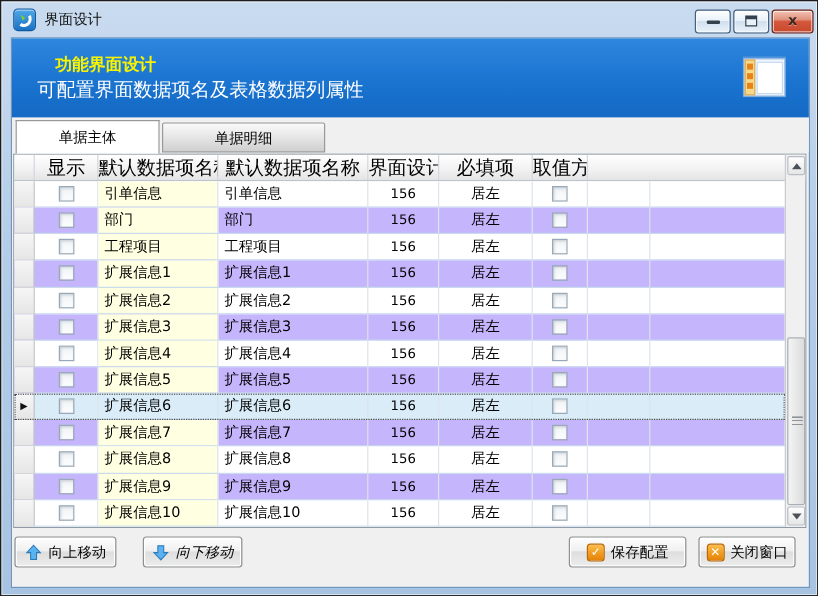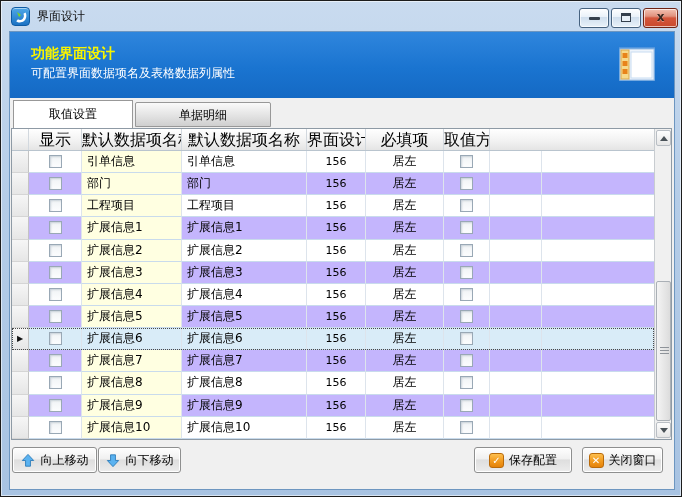--- a/index.html
+++ b/index.html
@@ -14,22 +14,22 @@
   .winbtn-min{left:578px;width:30px;}
   .winbtn-max{left:610px;width:30px;}
   .winbtn-close{left:642px;width:35px;background:linear-gradient(180deg,#f3c3b4 0%,#e1927e 40%,#d4563c 50%,#c8492d 100%);border-color:#6e2315;}
   .glyph-min{position:absolute;left:50%;top:50%;width:11px;height:3px;margin:-1px 0 0 -5px;background:#35404d;border-radius:1px;}
   .glyph-max{position:absolute;left:50%;top:50%;width:10px;height:9px;margin:-5px 0 0 -5px;border:1px solid #35404d;border-top-width:3px;background:#e8f0f8;}
   .glyph-close{position:absolute;left:0;top:1px;width:100%;text-align:center;font-size:12px;font-weight:bold;color:#3c2a22;text-shadow:0 1px 0 rgba(255,255,255,.35);}
   
   .client{position:absolute;left:8px;top:30px;width:666px;height:459px;background:#f0f0f0;border:1px solid #6d96c0;}
   
   .band{position:absolute;left:0;top:0;width:100%;height:66px;background:linear-gradient(180deg,#2f86dd 0%,#1a74d0 55%,#1469c4 100%);}
-  .band-title{position:absolute;left:21px;top:13px;font-size:14px;font-weight:bold;color:#f8f400;}
-  .band-sub{position:absolute;left:21px;top:33px;font-size:12px;color:#ffffff;}
+  .band-title{position:absolute;left:36px;top:13px;font-size:14px;font-weight:bold;color:#f8f400;}
+  .band-sub{position:absolute;left:21px;top:33px;font-size:16px;color:#ffffff;}
   .band-icon{position:absolute;right:18px;top:14px;width:38px;height:36px;}
   
   .tabs{position:absolute;left:0;top:66px;width:100%;height:29px;background:#f0f0f0;}
   .tab{position:absolute;font-size:12px;color:#000;text-align:center;line-height:26px;cursor:default;}
   .tab-active{left:3px;top:2px;width:120px;height:28px;background:#ffffff;border:1px solid #989898;border-bottom:none;z-index:2;}
   .tab-inactive{left:125px;top:4px;width:136px;height:25px;background:linear-gradient(180deg,#fafafa 0%,#e3e3e3 55%,#cfcfcf 100%);border:1px solid #989898;border-radius:2px 2px 0 0;line-height:24px;}
   
   .grid{position:absolute;left:1px;top:96px;width:661px;height:312px;background:#fff;border:1px solid #8e9aa5;}
   .gheader{position:relative;height:22px;display:grid;grid-template-columns:17px 53px 100px 125px 59px 78px 46px 52px 1fr;background:linear-gradient(180deg,#ffffff 0%,#f1f1f1 60%,#e4e4e4 100%);border-bottom:1px solid #b9c4ce;}
   .gheader .hc{border-right:1px solid #d2d8de;font-size:16px;color:#000;text-align:center;line-height:21px;overflow:hidden;white-space:nowrap;}
@@ -54,21 +54,21 @@
   .sarrow{width:0;height:0;border-left:4px solid transparent;border-right:4px solid transparent;}
   .sarrow.up{border-bottom:5px solid #4a5258;}
   .sarrow.down{border-top:5px solid #4a5258;}
   .sthumb{position:absolute;left:1px;top:152px;width:15px;height:140px;background:linear-gradient(90deg,#f4f4f4,#dcdcdc);border:1px solid #aab0b6;border-radius:2px;}
   .sgrip{position:absolute;left:3px;top:50%;width:9px;height:8px;margin-top:-4px;background:repeating-linear-gradient(180deg,#8e9399 0 1px,transparent 1px 3px);}
   
   .btn{position:absolute;top:415px;height:26px;border:1px solid #8e8f8f;border-radius:3px;background:linear-gradient(180deg,#fefefe 0%,#f0f0f0 45%,#dedede 50%,#ececec 100%);box-shadow:inset 0 0 0 1px #ffffff;font-size:12px;color:#000;display:flex;align-items:center;justify-content:center;gap:5px;cursor:default;}
   .btn .ic{display:inline-flex;width:15px;height:15px;align-items:center;justify-content:center;}
   .orangebox{width:15px;height:15px;border-radius:3px;background:linear-gradient(180deg,#fdbf4e 0%,#f29a1e 55%,#e4820a 100%);border:1px solid #b96a0a;color:#fff;font-size:10px;font-weight:bold;line-height:13px;text-align:center;}
   .b-up{left:2px;width:85px;}
-  .b-down{left:88px;width:83px;}
+  .b-down{left:109px;width:83px;font-style:italic;}
   .b-save{left:464px;width:98px;}
   .b-close{left:572px;width:81px;}
 </style>
 </head>
 <body>
 
 <div class="window">
 
   <div class="titlebar">
     <span class="app-icon">
@@ -101,21 +101,21 @@
           <rect x="3" y="4" width="8" height="29" fill="#f7d98a" stroke="#d9a94f"></rect>
           <rect x="4.5" y="7" width="5" height="5" fill="#e8831a"></rect>
           <rect x="4.5" y="15" width="5" height="5" fill="#e8831a"></rect>
           <rect x="4.5" y="23" width="5" height="5" fill="#e8831a"></rect>
           <rect x="13" y="6" width="21" height="26" fill="#ffffff" stroke="#c7dcf2"></rect>
         </svg>
       </span>
     </div>
 
     <div class="tabs">
-      <div class="tab tab-active">取值设置</div>
+      <div class="tab tab-active">单据主体</div>
       <div class="tab tab-inactive">单据明细</div>
     </div>
 
     <div class="grid">
       <div class="gheader">
         <div class="hc"></div>
         <div class="hc">显示</div>
         <div class="hc">默认数据项名称</div>
         <div class="hc">默认数据项名称</div>
         <div class="hc">界面设计</div>

